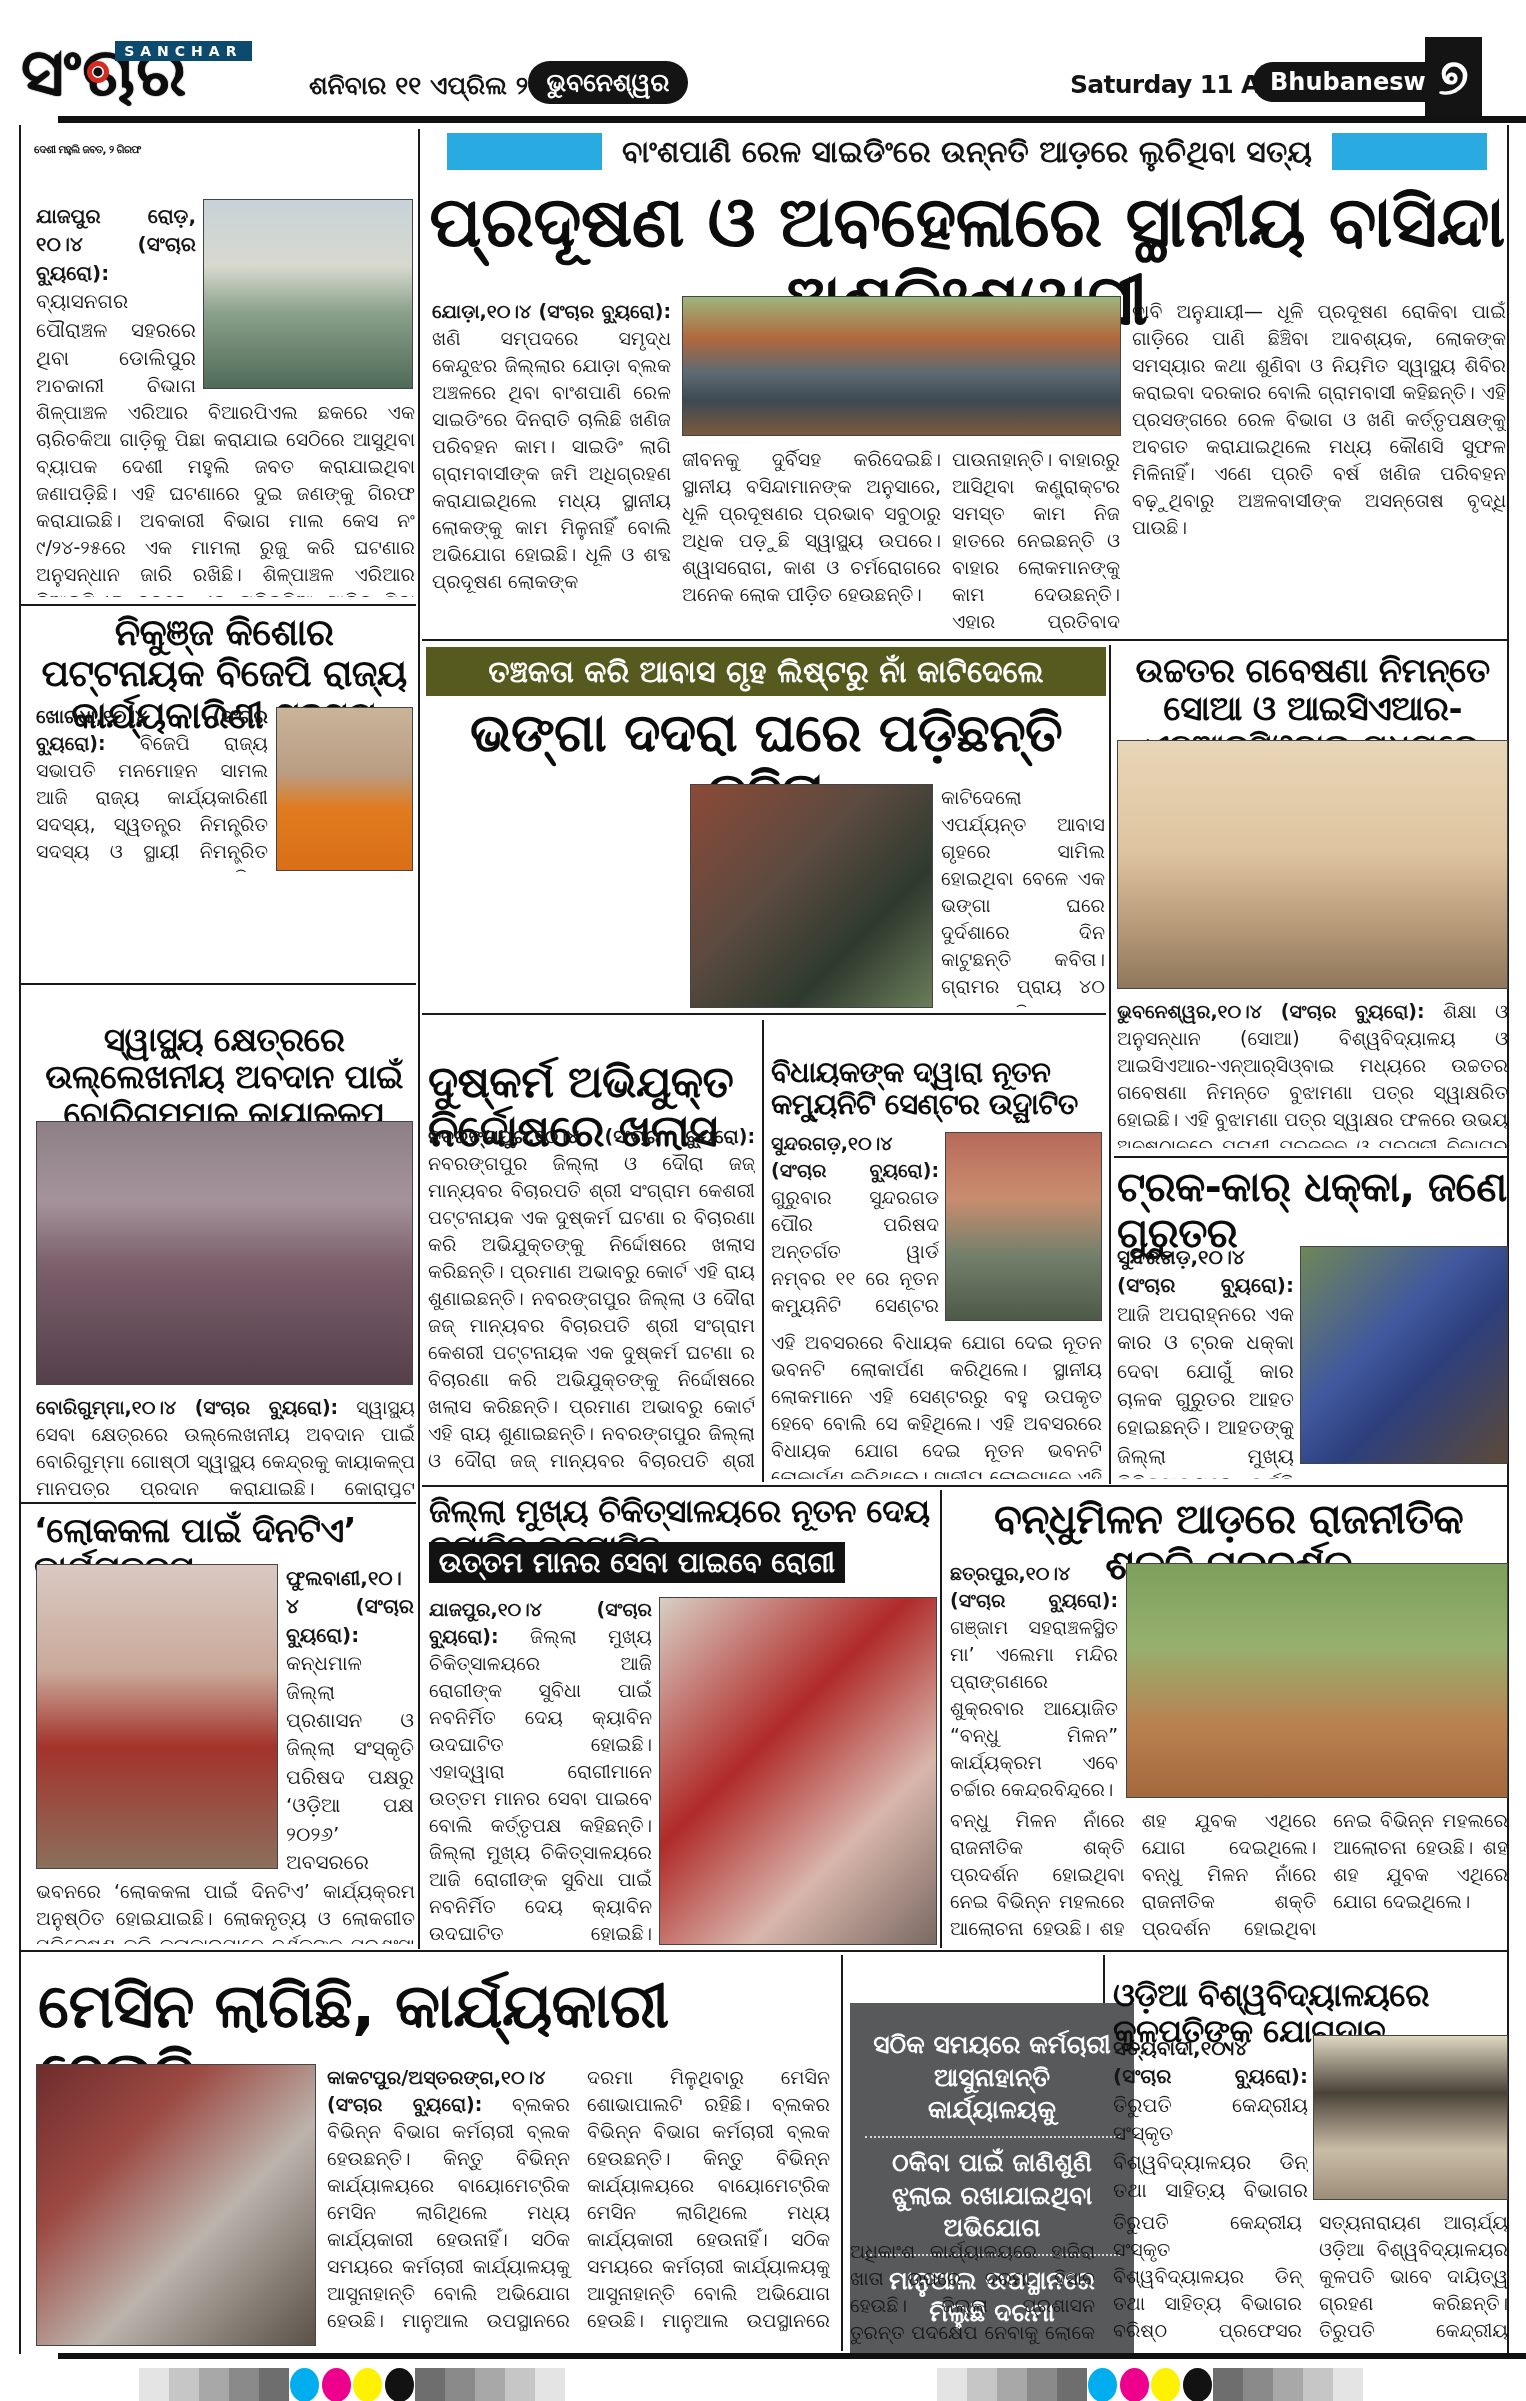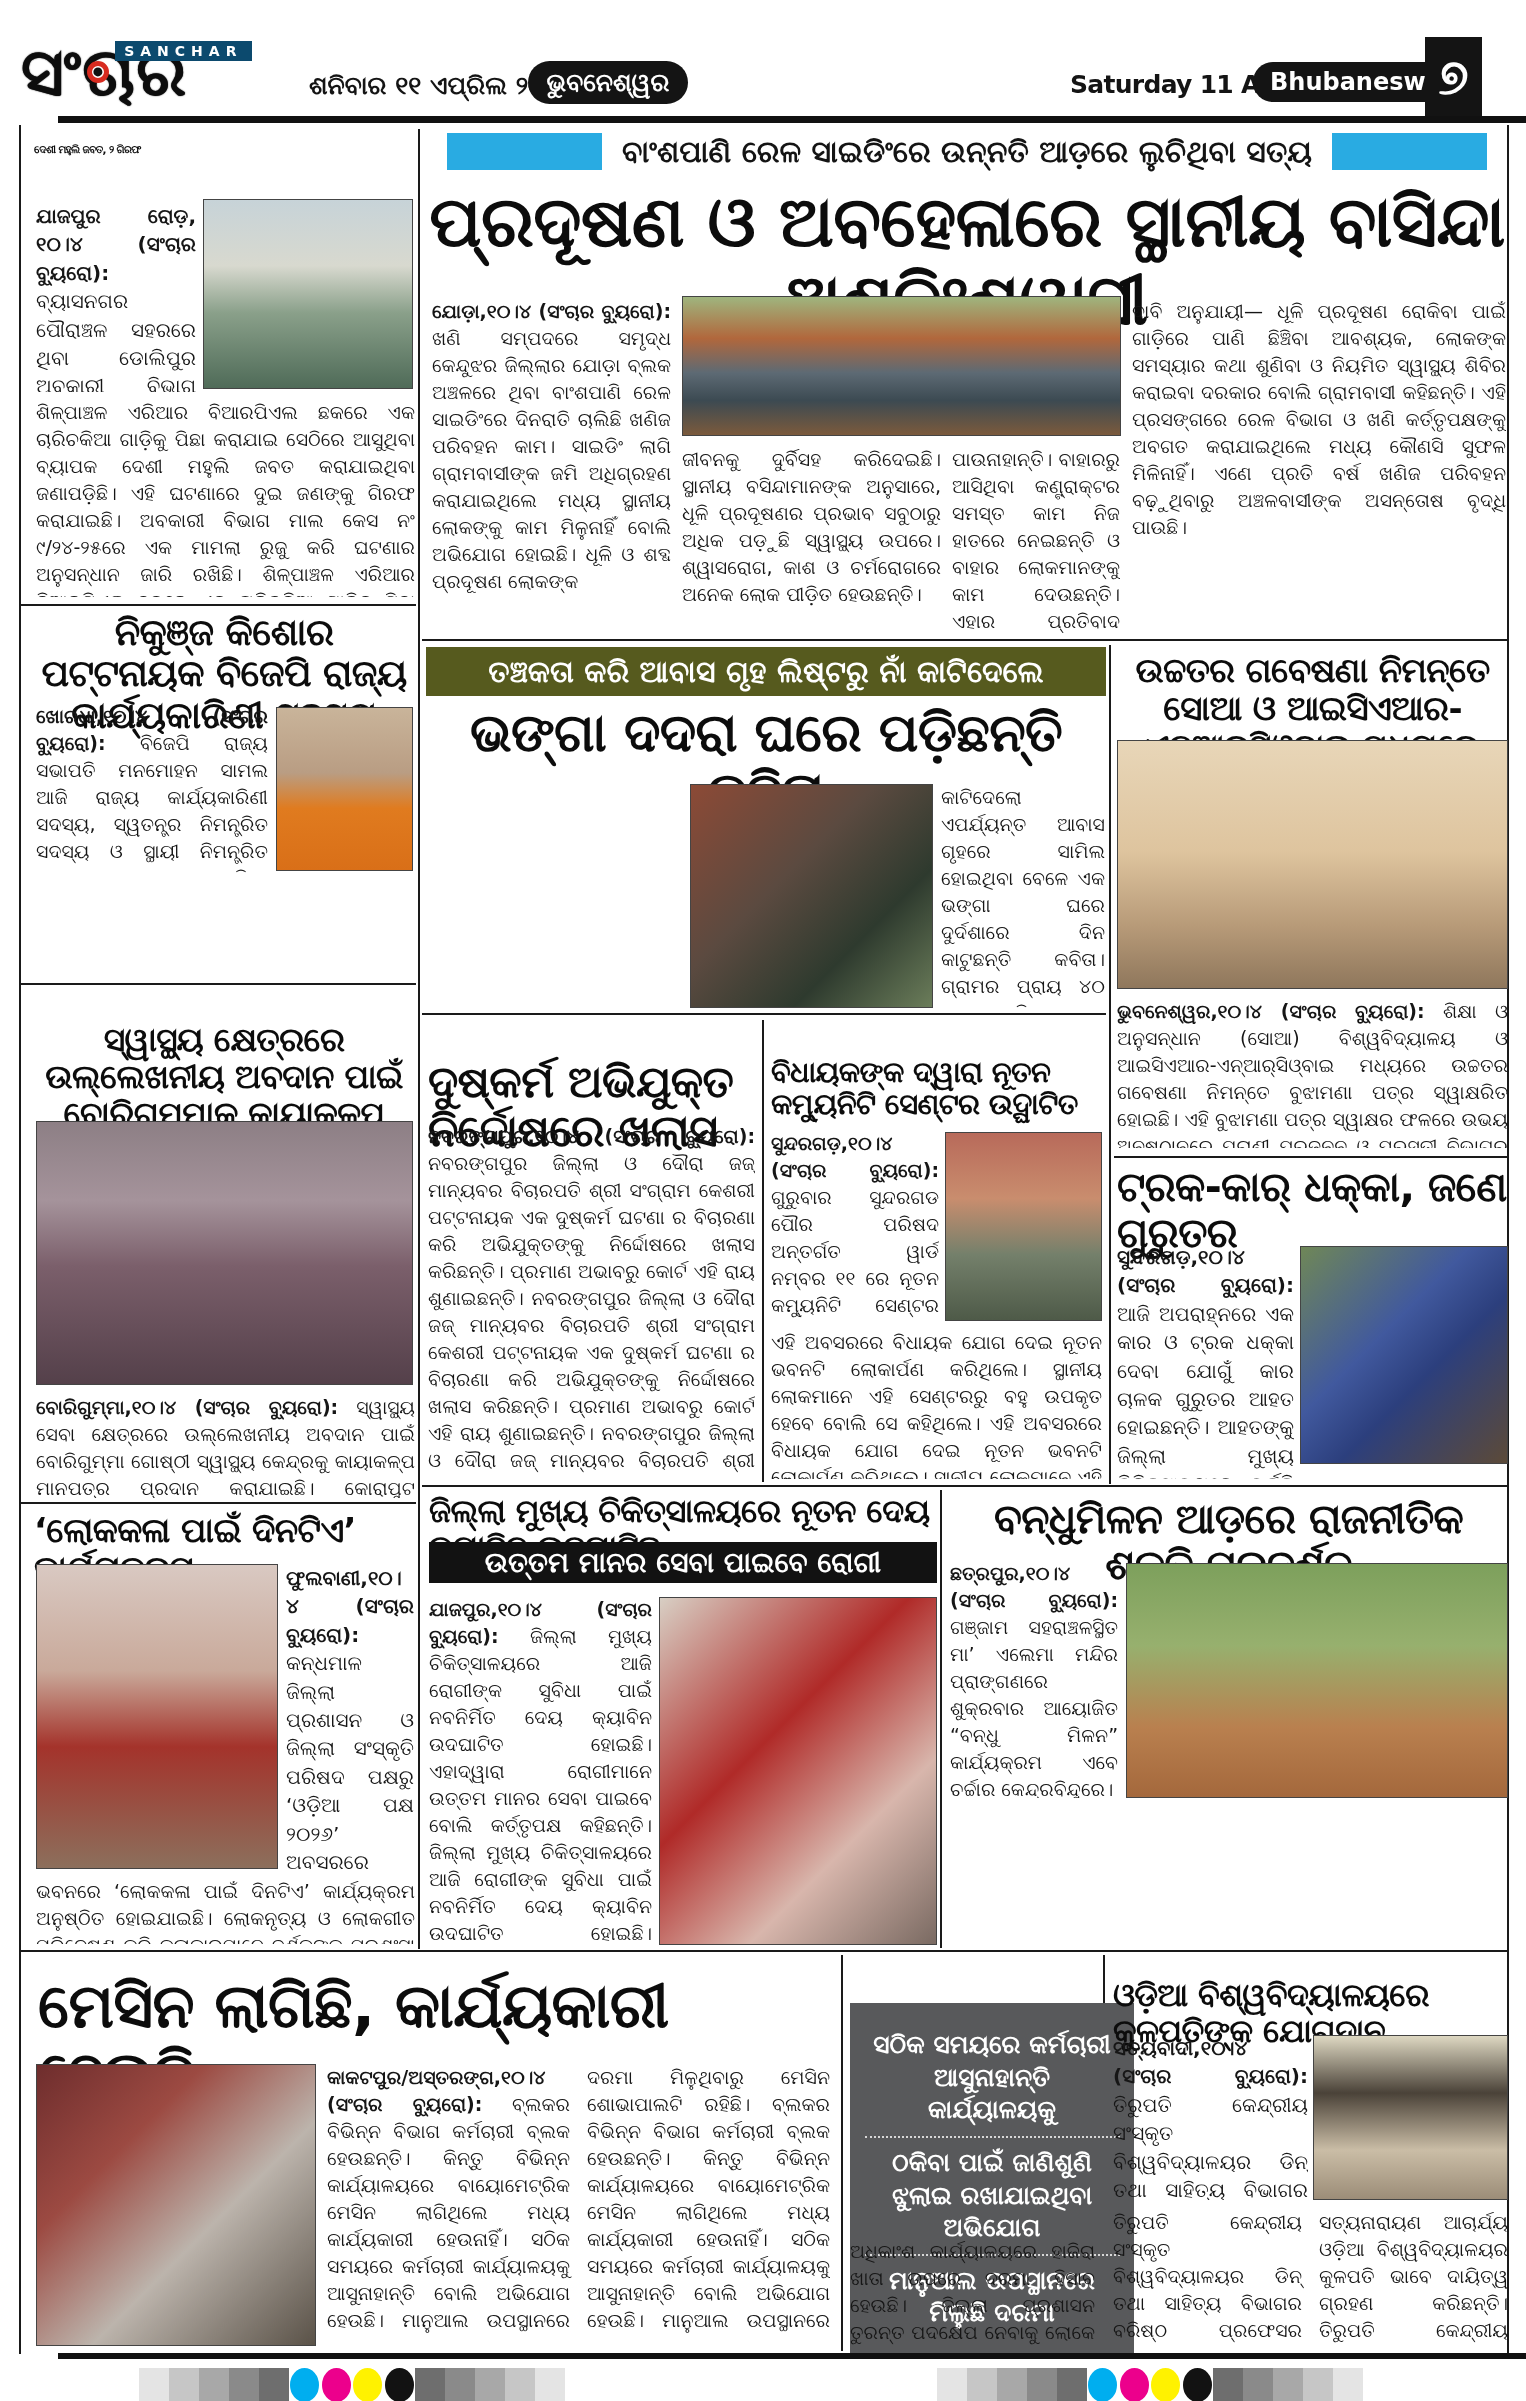--- a/index.html
+++ b/index.html
@@ -146,27 +146,28 @@
   <div style="position:absolute; left:771px; top:1056px; width:330px; font-size:29px;" class="headline">ବିଧାୟକଙ୍କ ଦ୍ୱାରା ନୂତନ କମ୍ୟୁନିଟି ସେଣ୍ଟର ଉଦ୍ଘାଟିତ</div>
   <p class="body-text" style="position:absolute; left:771px; top:1130px; width:168px; height:191px;"><strong>ସୁନ୍ଦରଗଡ଼,୧୦।୪ (ସଂଚାର ବ୍ୟୁରୋ):</strong> <span>ଗୁରୁବାର ସୁନ୍ଦରଗଡ ପୌର ପରିଷଦ ଅନ୍ତର୍ଗତ ୱାର୍ଡ ନମ୍ବର ୧୧ ରେ ନୂତନ କମ୍ୟୁନିଟି ସେଣ୍ଟର ଉଦ୍ଘାଟନ କରାଯାଇଛି।</span></p>
   <div class="photo ph-center" style="left:945px; top:1132px; width:157px; height:189px;"></div>
   <p class="body-text" style="position:absolute; left:771px; top:1329px; width:331px; height:150px;"><span>ଏହି ଅବସରରେ ବିଧାୟକ ଯୋଗ ଦେଇ ନୂତନ ଭବନଟି ଲୋକାର୍ପଣ କରିଥିଲେ। ସ୍ଥାନୀୟ ଲୋକମାନେ ଏହି ସେଣ୍ଟରରୁ ବହୁ ଉପକୃତ ହେବେ ବୋଲି ସେ କହିଥିଲେ। ଏହି ଅବସରରେ ବିଧାୟକ ଯୋଗ ଦେଇ ନୂତନ ଭବନଟି ଲୋକାର୍ପଣ କରିଥିଲେ। ସ୍ଥାନୀୟ ଲୋକମାନେ ଏହି ସେଣ୍ଟରରୁ ବହୁ ଉପକୃତ ହେବେ ବୋଲି ସେ କହିଥିଲେ।</span></p>
 
   <div style="position:absolute; left:1117px; top:1165px; width:391px; font-size:41px;" class="headline">ଟ୍ରକ-କାର୍ ଧକ୍କା, ଜଣେ ଗୁରୁତର</div>
   <p class="body-text" style="position:absolute; left:1117px; top:1243px; width:177px; height:236px; font-size:20px;"><strong>ସୁନ୍ଦରଗଡ଼,୧୦।୪ (ସଂଚାର ବ୍ୟୁରୋ):</strong> <span>ଆଜି ଅପରାହ୍ନରେ ଏକ କାର ଓ ଟ୍ରକ ଧକ୍କା ଦେବା ଯୋଗୁଁ କାର ଚାଳକ ଗୁରୁତର ଆହତ ହୋଇଛନ୍ତି। ଆହତଙ୍କୁ ଜିଲ୍ଲା ମୁଖ୍ୟ ଚିକିତ୍ସାଳୟରେ ଭର୍ତ୍ତି କରାଯାଇଛି। ଆଜି ଅପରାହ୍ନରେ ଏକ କାର ଓ ଟ୍ରକ ଧକ୍କା ଦେବା ଯୋଗୁଁ କାର ଚାଳକ ଗୁରୁତର ଆହତ ହୋଇଛନ୍ତି। ଆହତଙ୍କୁ ଜିଲ୍ଲା ମୁଖ୍ୟ ଚିକିତ୍ସାଳୟରେ ଭର୍ତ୍ତି କରାଯାଇଛି।</span></p>
   <div class="photo ph-car" style="left:1300px; top:1246px; width:208px; height:218px;"></div>
 
   <div style="position:absolute; left:429px; top:1494px; width:508px; font-size:32px;" class="headline">ଜିଲ୍ଲା ମୁଖ୍ୟ ଚିକିତ୍ସାଳୟରେ ନୂତନ ଦେୟ କ୍ୟାବିନ ଉଦ୍‌ଘାଟିତ</div>
-  <div class="banner banner-black" style="left:429px; top:1542px; width:508px; height:41px;">ଉତ୍ତମ ମାନର ସେବା ପାଇବେ ରୋଗୀ</div>
+  <div class="banner banner-black" style="left:429px; top:1542px; width:416px; height:41px;">ଉତ୍ତମ ମାନର ସେବା ପାଇବେ ରୋଗୀ</div>
   <p class="body-text" style="position:absolute; left:429px; top:1596px; width:223px; height:350px;"><strong>ଯାଜପୁର,୧୦।୪ (ସଂଚାର ବ୍ୟୁରୋ):</strong> <span>ଜିଲ୍ଲା ମୁଖ୍ୟ ଚିକିତ୍ସାଳୟରେ ଆଜି ରୋଗୀଙ୍କ ସୁବିଧା ପାଇଁ ନବନିର୍ମିତ ଦେୟ କ୍ୟାବିନ ଉଦଘାଟିତ ହୋଇଛି। ଏହାଦ୍ୱାରା ରୋଗୀମାନେ ଉତ୍ତମ ମାନର ସେବା ପାଇବେ ବୋଲି କର୍ତ୍ତୃପକ୍ଷ କହିଛନ୍ତି। ଜିଲ୍ଲା ମୁଖ୍ୟ ଚିକିତ୍ସାଳୟରେ ଆଜି ରୋଗୀଙ୍କ ସୁବିଧା ପାଇଁ ନବନିର୍ମିତ ଦେୟ କ୍ୟାବିନ ଉଦଘାଟିତ ହୋଇଛି। ଏହାଦ୍ୱାରା ରୋଗୀମାନେ ଉତ୍ତମ ମାନର ସେବା ପାଇବେ ବୋଲି କର୍ତ୍ତୃପକ୍ଷ କହିଛନ୍ତି। ଜିଲ୍ଲା ମୁଖ୍ୟ ଚିକିତ୍ସାଳୟରେ ଆଜି ରୋଗୀଙ୍କ ସୁବିଧା ପାଇଁ ନବନିର୍ମିତ ଦେୟ କ୍ୟାବିନ ଉଦଘାଟିତ ହୋଇଛି। ଏହାଦ୍ୱାରା ରୋଗୀମାନେ ଉତ୍ତମ ମାନର ସେବା ପାଇବେ ବୋଲି କର୍ତ୍ତୃପକ୍ଷ କହିଛନ୍ତି।</span></p>
   <div class="photo ph-cabin" style="left:659px; top:1597px; width:278px; height:348px;"></div>
 
   <div style="position:absolute; left:949px; top:1497px; width:559px; font-size:41px;" class="headline center">ବନ୍ଧୁମିଳନ ଆଡ଼ରେ ରାଜନୀତିକ ଶକ୍ତି ପ୍ରଦର୍ଶନ</div>
   <p class="body-text" style="position:absolute; left:950px; top:1560px; width:168px; height:238px;"><strong>ଛତ୍ରପୁର,୧୦।୪ (ସଂଚାର ବ୍ୟୁରୋ):</strong> <span>ଗଞ୍ଜାମ ସହରାଞ୍ଚଳସ୍ଥିତ ମା’ ଏଲେମା ମନ୍ଦିର ପ୍ରାଙ୍ଗଣରେ ଶୁକ୍ରବାର ଆୟୋଜିତ “ବନ୍ଧୁ ମିଳନ” କାର୍ଯ୍ୟକ୍ରମ ଏବେ ଚର୍ଚ୍ଚାର କେନ୍ଦ୍ରବିନ୍ଦୁରେ।</span></p>
   <div class="photo ph-milan" style="left:1126px; top:1563px; width:382px; height:235px;"></div>
+  <p class="body-text cols3" style="position:absolute; left:950px; top:1807px; width:558px; height:139px;"><span>ବନ୍ଧୁ ମିଳନ ନାଁରେ ରାଜନୀତିକ ଶକ୍ତି ପ୍ରଦର୍ଶନ ହୋଇଥିବା ନେଇ ବିଭିନ୍ନ ମହଲରେ ଆଲୋଚନା ହେଉଛି। ଶହ ଶହ ଯୁବକ ଏଥିରେ ଯୋଗ ଦେଇଥିଲେ। ବନ୍ଧୁ ମିଳନ ନାଁରେ ରାଜନୀତିକ ଶକ୍ତି ପ୍ରଦର୍ଶନ ହୋଇଥିବା ନେଇ ବିଭିନ୍ନ ମହଲରେ ଆଲୋଚନା ହେଉଛି। ଶହ ଶହ ଯୁବକ ଏଥିରେ ଯୋଗ ଦେଇଥିଲେ।</span></p>
 
   <div style="position:absolute; left:38px; top:1972px; width:792px; font-size:61px;" class="headline">ମେସିନ ଲାଗିଛି, କାର୍ଯ୍ୟକାରୀ ହେଉନି</div>
   <div class="photo ph-machine" style="left:36px; top:2064px; width:280px; height:282px;"></div>
   <p class="body-text cols2" style="position:absolute; left:327px; top:2064px; width:503px; height:282px;"><strong>କାକଟପୁର/ଅସ୍ତରଙ୍ଗ,୧୦।୪ (ସଂଚାର ବ୍ୟୁରୋ):</strong> <span>ବ୍ଲକର ବିଭିନ୍ନ ବିଭାଗ କର୍ମଚାରୀ ବ୍ଲକ ହେଉଛନ୍ତି। କିନ୍ତୁ ବିଭିନ୍ନ କାର୍ଯ୍ୟାଳୟରେ ବାୟୋମେଟ୍ରିକ ମେସିନ ଲାଗିଥିଲେ ମଧ୍ୟ କାର୍ଯ୍ୟକାରୀ ହେଉନାହିଁ। ସଠିକ ସମୟରେ କର୍ମଚାରୀ କାର୍ଯ୍ୟାଳୟକୁ ଆସୁନାହାନ୍ତି ବୋଲି ଅଭିଯୋଗ ହେଉଛି। ମାନୁଆଲ ଉପସ୍ଥାନରେ ଦରମା ମିଳୁଥିବାରୁ ମେସିନ ଶୋଭାପାଲଟି ରହିଛି। ବ୍ଲକର ବିଭିନ୍ନ ବିଭାଗ କର୍ମଚାରୀ ବ୍ଲକ ହେଉଛନ୍ତି। କିନ୍ତୁ ବିଭିନ୍ନ କାର୍ଯ୍ୟାଳୟରେ ବାୟୋମେଟ୍ରିକ ମେସିନ ଲାଗିଥିଲେ ମଧ୍ୟ କାର୍ଯ୍ୟକାରୀ ହେଉନାହିଁ। ସଠିକ ସମୟରେ କର୍ମଚାରୀ କାର୍ଯ୍ୟାଳୟକୁ ଆସୁନାହାନ୍ତି ବୋଲି ଅଭିଯୋଗ ହେଉଛି। ମାନୁଆଲ ଉପସ୍ଥାନରେ ଦରମା ମିଳୁଥିବାରୁ ମେସିନ ଶୋଭାପାଲଟି ରହିଛି। ବ୍ଲକର ବିଭିନ୍ନ ବିଭାଗ କର୍ମଚାରୀ ବ୍ଲକ ହେଉଛନ୍ତି। କିନ୍ତୁ ବିଭିନ୍ନ କାର୍ଯ୍ୟାଳୟରେ ବାୟୋମେଟ୍ରିକ ମେସିନ ଲାଗିଥିଲେ ମଧ୍ୟ କାର୍ଯ୍ୟକାରୀ ହେଉନାହିଁ। ସଠିକ ସମୟରେ କର୍ମଚାରୀ କାର୍ଯ୍ୟାଳୟକୁ ଆସୁନାହାନ୍ତି ବୋଲି ଅଭିଯୋଗ ହେଉଛି। ମାନୁଆଲ ଉପସ୍ଥାନରେ ଦରମା ମିଳୁଥିବାରୁ ମେସିନ ଶୋଭାପାଲଟି ରହିଛି।</span></p>
 
   <div class="graybox" style="left:850px; top:2003px; width:284px;">
     <div class="gb-item">ସଠିକ ସମୟରେ କର୍ମଚାରୀ ଆସୁନାହାନ୍ତି କାର୍ଯ୍ୟାଳୟକୁ</div>
     <div class="gb-item">ଠକିବା ପାଇଁ ଜାଣିଶୁଣି ଝୁଲାଇ ରଖାଯାଇଥିବା ଅଭିଯୋଗ</div>
     <div class="gb-item">ମାନୁଆଲ ଉପସ୍ଥାନରେ ମିଲୁଛି ଦରମା</div>
   </div>

